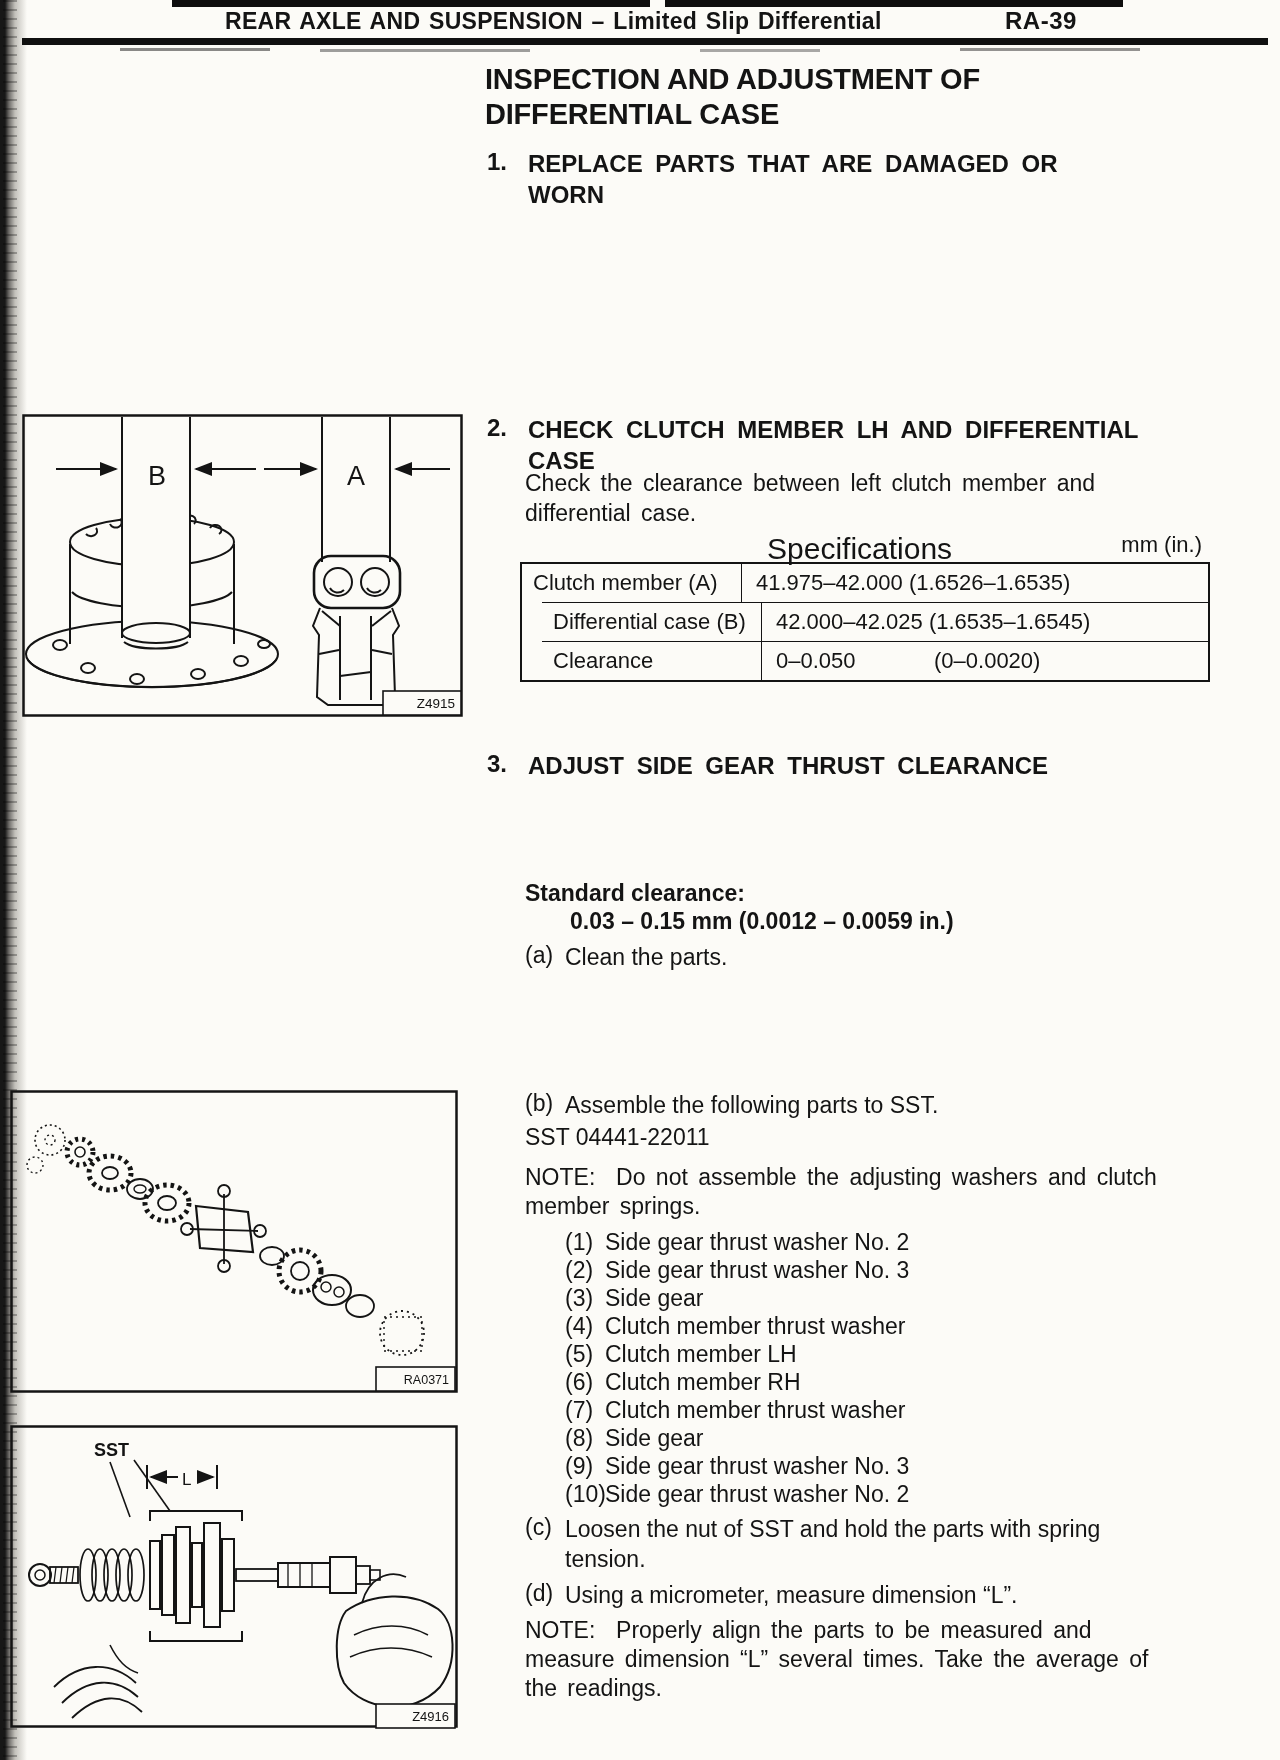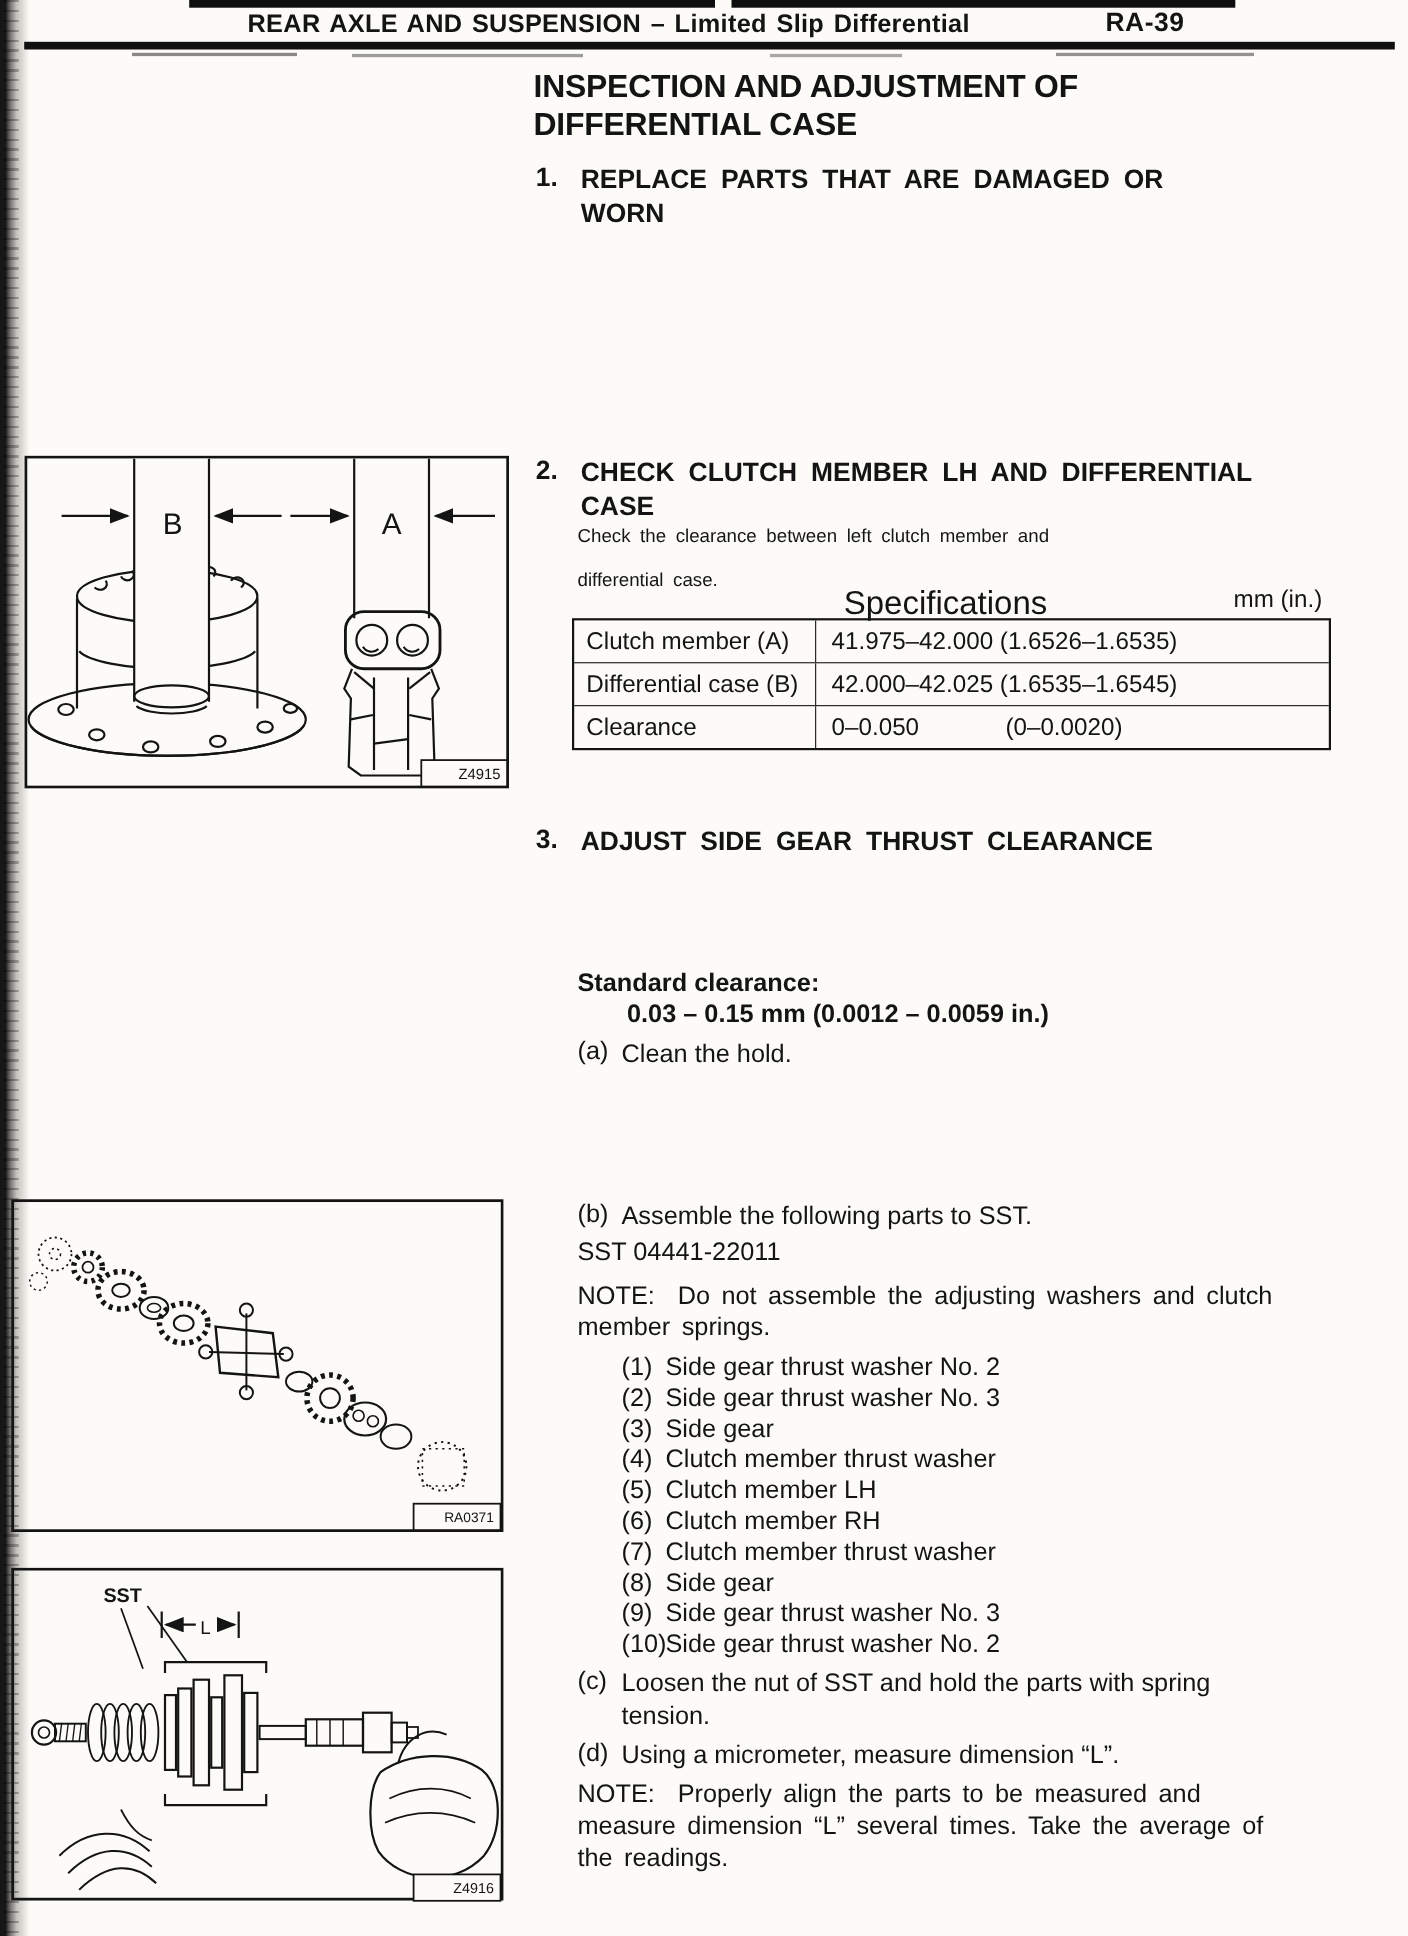--- a/index.html
+++ b/index.html
@@ -23,34 +23,34 @@
   .topstrip{top:0;height:7px;background:#0e0e0e;}
   .speck{background:#2a2a2a;}
   
   .hdr-title{left:225px;top:8px;font-size:23px;font-weight:bold;letter-spacing:.3px;word-spacing:2px;text-align:right;}
   .hdr-page{left:1005px;top:7px;font-size:24px;font-weight:bold;letter-spacing:.5px;}
   .rule{left:22px;top:38px;width:1246px;height:7px;background:#101010;}
   
   .doc-title{left:485px;top:62px;width:540px;font-size:29px;line-height:35px;font-weight:bold;letter-spacing:-.2px;}
   .sec-num{font-size:24px;font-weight:bold;}
   .sec-head{font-size:24px;line-height:31px;font-weight:bold;word-spacing:6px;width:640px;}
-  .body-p{font-size:17px;line-height:40px;word-spacing:4px;width:720px;}
+  .body-p{font-size:23px;line-height:30px;word-spacing:4px;width:720px;}
   .note-p{font-size:23px;line-height:29px;word-spacing:4px;width:720px;}
   .bold{font-weight:bold;}
   .marker{font-size:23px;}
   .step-text{font-size:23px;line-height:30px;width:660px;}
   
   .spec-caption{left:767px;top:532px;font-size:30px;}
   .spec-unit{left:1040px;top:532px;width:162px;text-align:right;font-size:22px;}
   .spec-table{
     left:520px;top:562px;width:686px;border:2.5px solid #141414;
     font-size:22px;
   }
   .spec-row{display:flex;height:38px;line-height:38px;}
-  .spec-row + .spec-row{border-top:1.8px solid #141414;}
+  .spec-row + .spec-row{border-top:1.8px solid #141414;margin-left:20px;}
   .spec-label{width:220px;padding-left:11px;border-right:1.8px solid #141414;box-sizing:border-box;}
   .spec-value{position:relative;flex:1;padding-left:14px;}
   .spec-value .in{position:absolute;left:172px;top:0;}
   
   .plist{left:565px;top:1228px;width:640px;}
   .plist-row{display:flex;height:28px;line-height:28px;font-size:23px;}
   .plist-row .pnum{width:40px;flex:0 0 40px;}
   svg text{font-family:"Liberation Sans","DejaVu Sans",sans-serif;fill:#141414;}
 </style>
 </head>
@@ -104,21 +104,21 @@
     </div>
   </div>
 
   <div class="abs sec-num" style="left:487px;top:750px;">3.</div>
   <div class="abs sec-head pre" style="left:528px;top:750px;">ADJUST SIDE GEAR THRUST CLEARANCE</div>
 
   <div class="abs marker bold" style="left:525px;top:880px;">Standard clearance:</div>
   <div class="abs marker bold" style="left:570px;top:908px;">0.03 – 0.15 mm (0.0012 – 0.0059 in.)</div>
 
   <div class="abs marker" style="left:525px;top:942px;">(a)</div>
-  <div class="abs step-text" style="left:565px;top:942px;">Clean the hold.</div>
+  <div class="abs step-text" style="left:565px;top:942px;">Clean the parts.</div>
 
   <div class="abs marker" style="left:525px;top:1090px;">(b)</div>
   <div class="abs step-text" style="left:565px;top:1090px;">Assemble the following parts to SST.</div>
   <div class="abs marker" style="left:525px;top:1124px;">SST 04441-22011</div>
   <div class="abs note-p pre" style="left:525px;top:1163px;">NOTE:&nbsp; Do not assemble the adjusting washers and clutch
 member springs.</div>
 
   <div class="abs plist">
     <div class="plist-row">
         <span class="pnum">(1)</span>

